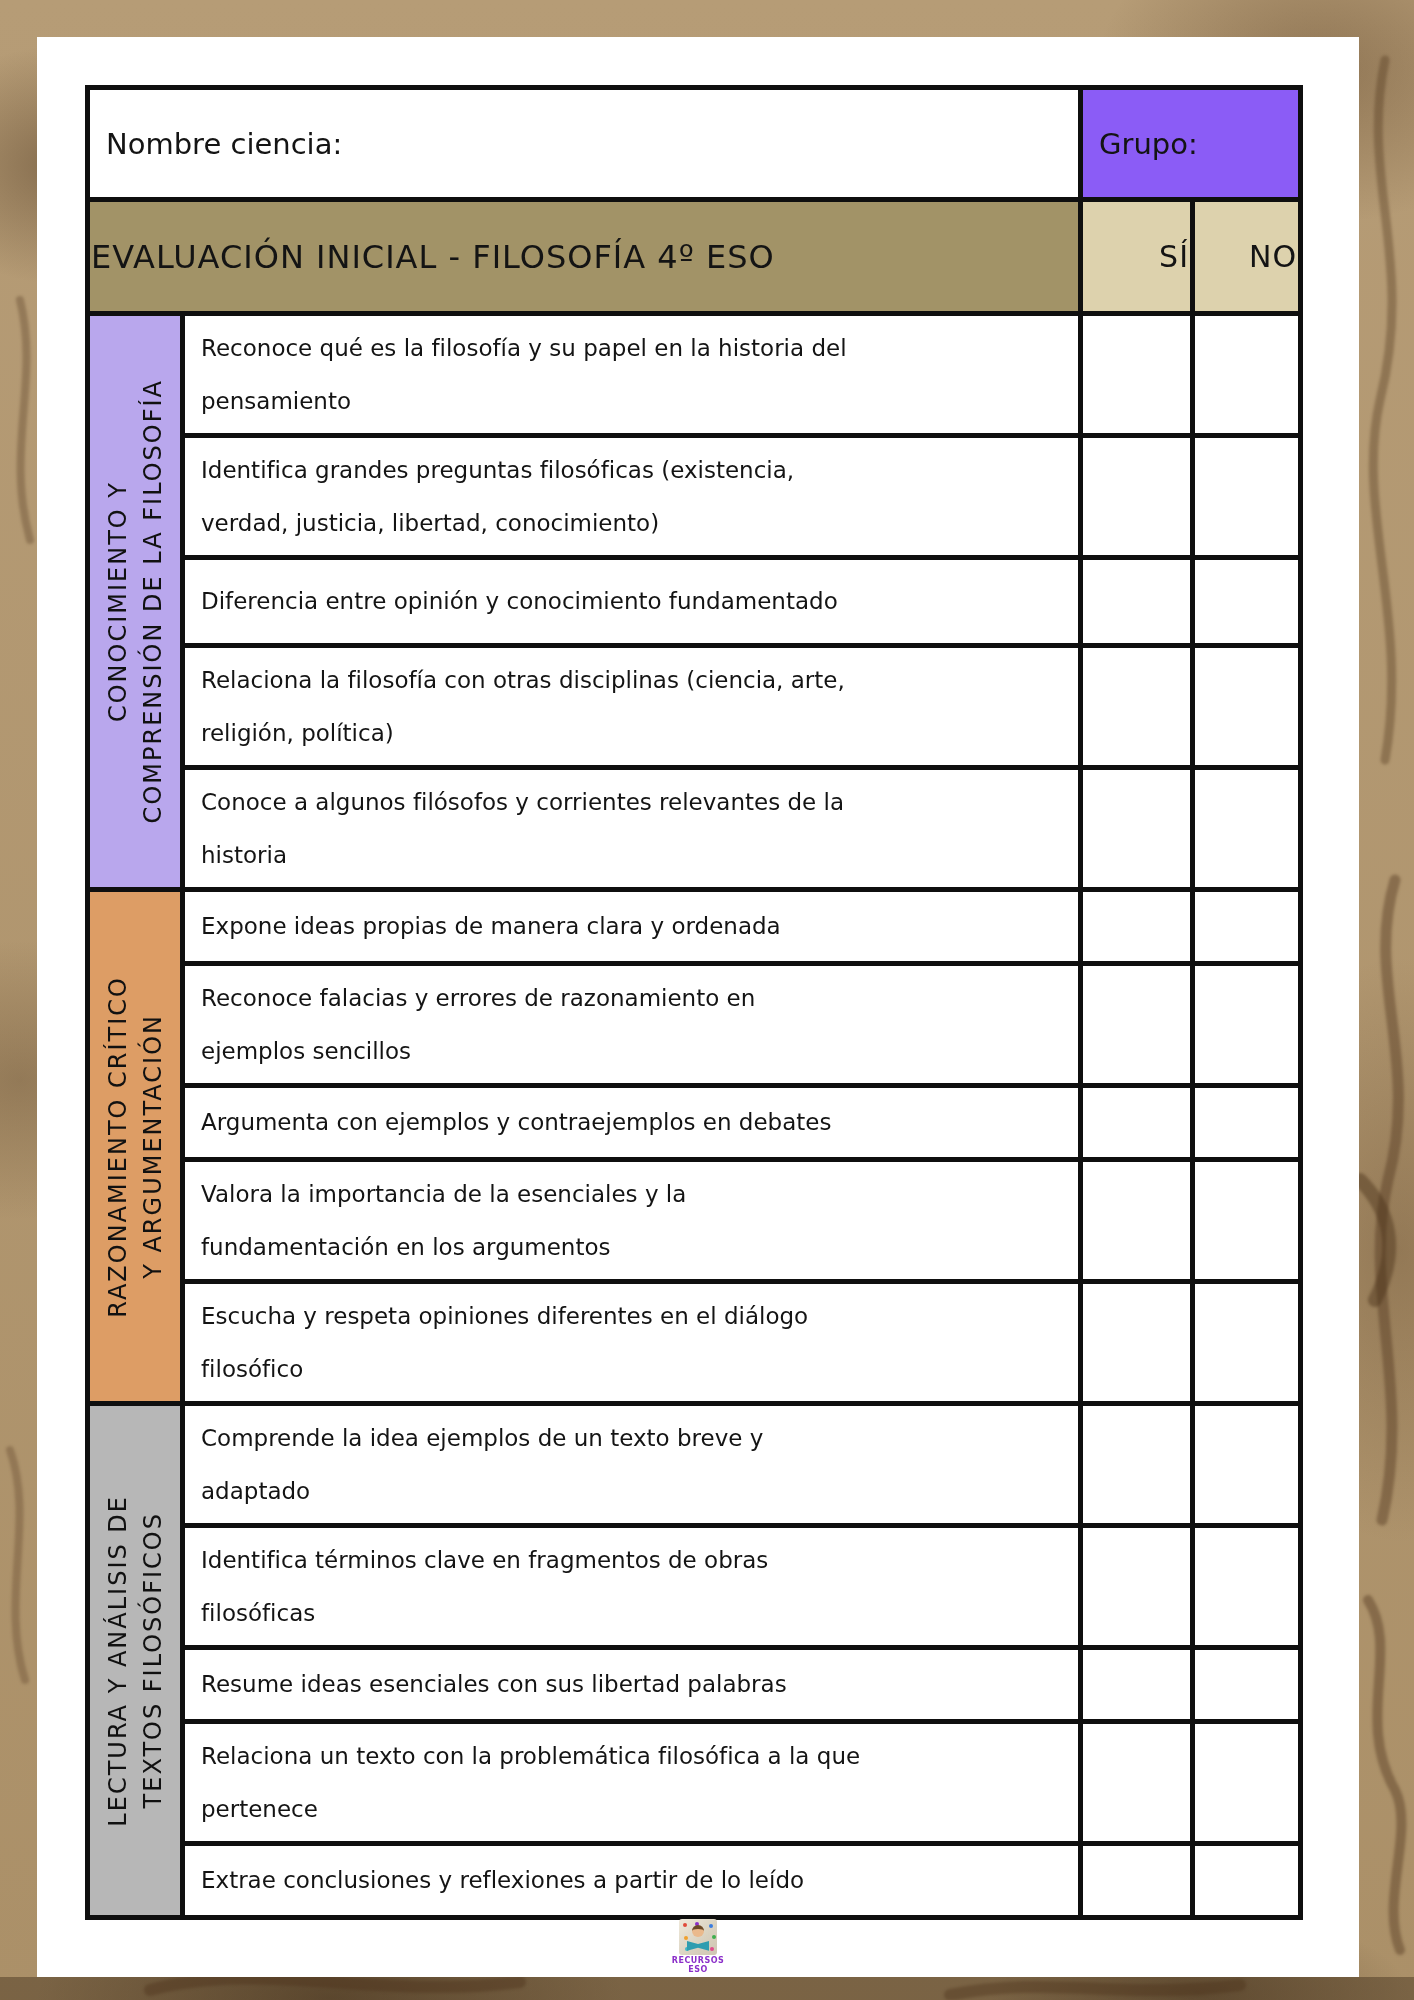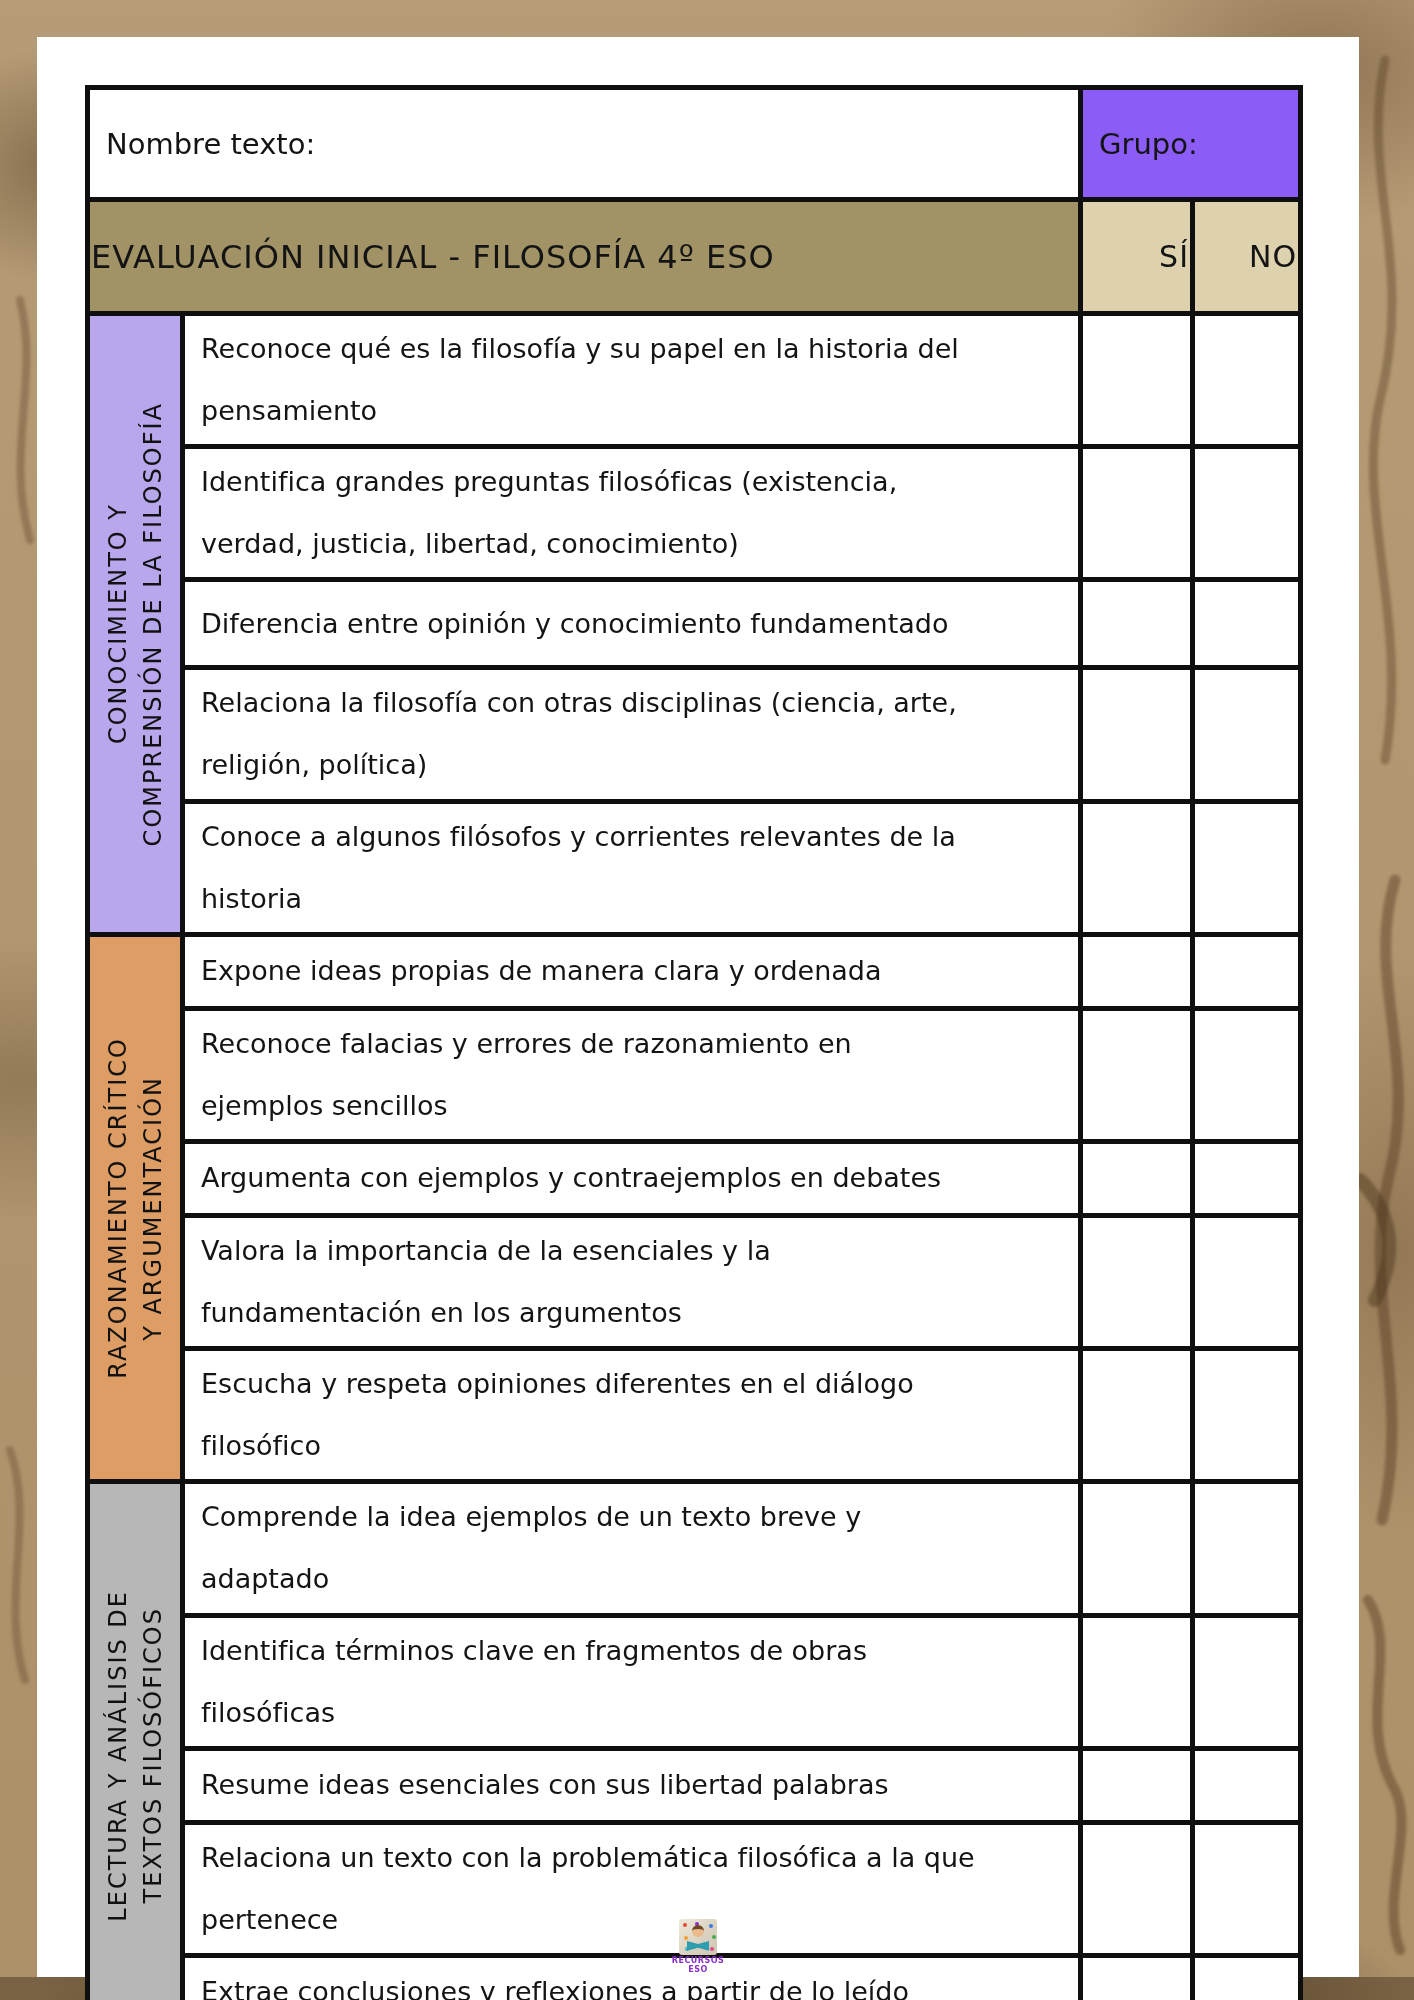--- a/index.html
+++ b/index.html
@@ -40,21 +40,21 @@
   td.yn-head{
     background:#ddd2ad;text-align:right;font-size:30px;letter-spacing:1px;
   }
   td.section-label{text-align:center;padding:0;}
   .vwrap{display:flex;align-items:center;justify-content:center;gap:7px;}
   .vtext{
     display:block;writing-mode:vertical-rl;transform:rotate(180deg);
     font-size:24px;letter-spacing:2px;white-space:nowrap;color:#111;
   }
   td.crit{
-    font-size:27px;line-height:2.3;padding:2px 10px 2px 16px;
+    font-size:23px;line-height:2.3;padding:2px 10px 2px 16px;
     white-space:pre-line;background:#fff;
   }
   td.box{background:#fff;}
   tr.r1{height:74px;}  
   tr.r2{height:122px;} 
   tr.rm{height:88px;}  
 
   .logo{
     position:absolute;left:50%;bottom:3px;transform:translateX(-50%);
     width:70px;text-align:center;
@@ -107,21 +107,21 @@
     <colgroup>
       <col style="width:95px">
         <col>
         <col style="width:112px">
         <col style="width:108px">
     </colgroup>
 
     <tbody>
         <tr class="head-row">
       <td class="name-cell" colspan="2">
-        <span>Nombre texto:</span>
+        <span>Nombre ciencia:</span>
       </td>
       <td class="group-cell" colspan="2">
         <span>Grupo:</span>
       </td>
     </tr>
 
     <tr class="title-row">
       <td class="title-cell" colspan="2">EVALUACIÓN INICIAL - FILOSOFÍA 4º ESO</td>
       <td class="yn-head">SÍ</td>
       <td class="yn-head">NO</td>

